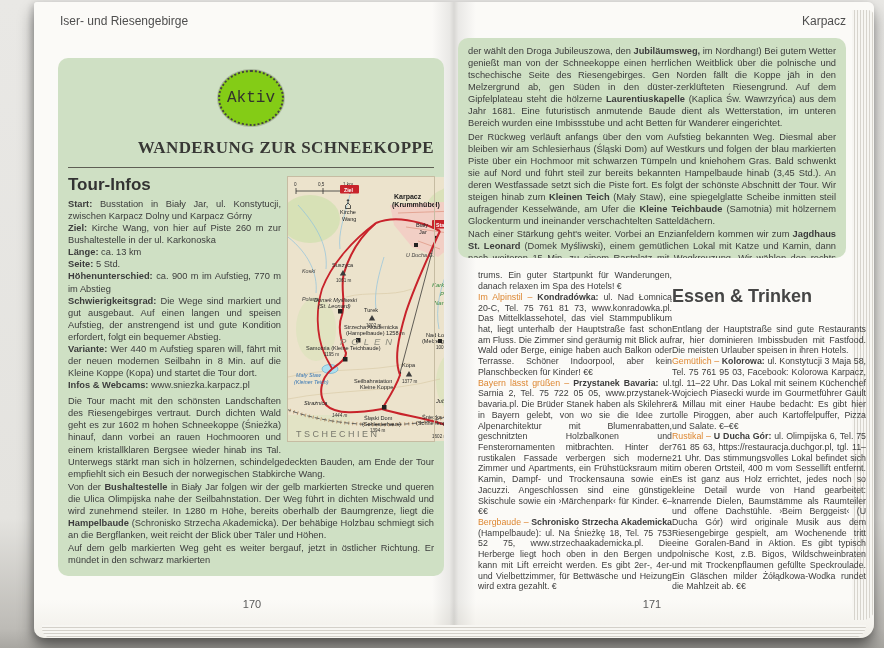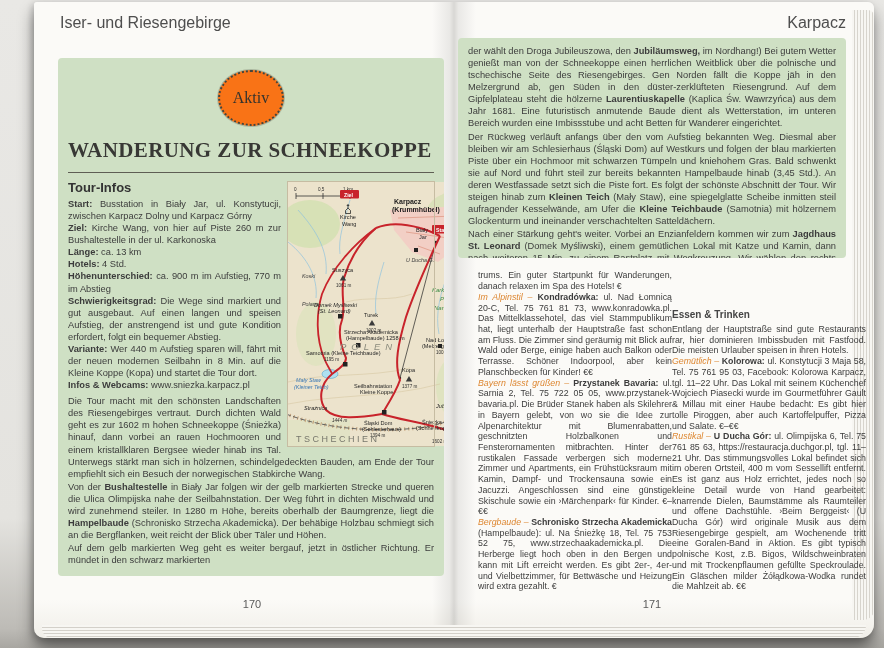--- a/index.html
+++ b/index.html
@@ -21,67 +21,67 @@
   }
   .edges-bottom{
     position:absolute;bottom:0;left:8px;width:calc(100% - 16px);height:13px;
     background:repeating-linear-gradient(180deg,#f7f6f2 0px,#f7f6f2 2px,#d3d0c9 2px,#d3d0c9 3px);
     border-radius:0 0 14px 10px;
   }
   .spine{
     position:absolute;top:0;left:398px;width:44px;height:100%;pointer-events:none;
     background:linear-gradient(90deg,rgba(0,0,0,0) 0%,rgba(0,0,0,.07) 40%,rgba(0,0,0,.14) 50%,rgba(0,0,0,.07) 60%,rgba(0,0,0,0) 100%);
   }
-  .running-head{position:absolute;top:12px;font-size:16px;color:#4e4e4e;}
+  .running-head{position:absolute;top:12px;font-size:12px;color:#4e4e4e;}
   .rh-left{left:26px;}
   .rh-right{left:424px;width:388px;text-align:right;}
   .pagenum{position:absolute;top:596px;font-size:11px;color:#5a5a5a;}
   .pn-left{left:24px;width:388px;text-align:center;}
   .pn-right{left:424px;width:388px;text-align:center;}
 
-  .greenbox{background:#cfe0c4;border-radius:4px;}
+  .greenbox{background:#cfe0c4;border-radius:10px;}
   .activity-left{
     position:absolute;left:24px;top:56px;width:386px;height:518px;
     padding:8px 10px;box-sizing:border-box;overflow:hidden;
   }
   .badge{
     width:62px;height:52px;margin:4px auto 0;border-radius:50%;
-    background:#f97316;border:2.5px dotted #45453c;
+    background:#84cc16;border:2.5px dotted #45453c;
     display:flex;align-items:center;justify-content:center;
-    font-family:Liberation Serif, serif;font-size:16px;color:#33332e;
+    font-family:Liberation Mono, monospace;font-size:16px;color:#33332e;
     box-shadow:0 0 0 1px rgba(70,70,60,.25);
   }
   .activity-title{
-    font-family:"Liberation Serif",serif;font-weight:bold;font-size:21px;
-    letter-spacing:.4px;text-align:left;color:#383835;margin-top:12px;
+    font-family:"Liberation Serif",serif;font-weight:bold;font-size:17px;
+    letter-spacing:.4px;text-align:right;color:#383835;margin-top:12px;
   }
   .title-rule{border:none;border-top:1px solid #5e5e54;margin:9px 0 7px;}
   .map-figure{
     float:right;width:146px;height:264px;margin:2px 0 6px 7px;
     background:#f9a8d4;outline:1px solid #c6bca2;position:relative;
   }
   .map-figure svg{display:block;}
-  .ti-h{font-size:13px;font-weight:bold;color:#333;margin:0 0 3px;}
+  .ti-h{font-size:17px;font-weight:bold;color:#333;margin:0 0 3px;}
   .ti-item{font-size:9.3px;line-height:1.3;text-align:justify;margin:0;}
   .para{font-size:9.3px;line-height:1.3;text-align:justify;margin:0 0 1px;}
   .para:first-of-type{margin-top:4px;}
 
   .activity-right{
     position:absolute;left:424px;top:36px;width:388px;height:220px;
     padding:7px 10px;box-sizing:border-box;overflow:hidden;
   }
   .cols{
     position:absolute;left:444px;top:266px;width:388px;height:324px;
     display:flex;gap:0;overflow:hidden;align-items:flex-end;
   }
   .col{flex:1;font-size:8.8px;line-height:1.22;text-align:justify;}
-  .col-heading{font-size:10px;font-weight:bold;color:#454545;margin:0 0 3px;}
+  .col-heading{font-size:18px;font-weight:bold;color:#454545;margin:0 0 16px;}
   .entry{margin:0;}
   .seg-b{font-weight:bold;}
-  .seg-o{color:#dd8630;font-style:italic;}
+  .seg-o{color:#dd8630;}
 
   
   .mt{font-size:5.6px;fill:#262626;}
   .mt-b{font-size:7px;font-weight:bold;fill:#1c1c1c;}
   .mt-i{font-size:5.4px;font-style:italic;fill:#3c3c3c;}
   .mt-w{font-size:5.4px;font-style:italic;fill:#3a78b5;}
   .mt-p{font-size:6px;font-style:italic;fill:#3e8c46;}
   .mt-reg{font-size:9.5px;font-style:italic;fill:#8b8b7d;letter-spacing:5px;}
   .mt-land{font-size:9px;fill:#77776c;letter-spacing:2.5px;}
   .mt-chip{font-size:5.2px;font-weight:bold;fill:#ffffff;}
@@ -206,21 +206,21 @@
         <text class="mt" x="148" y="226" font-size="4.4" font-style="italic">Jubiläums-</text>
         <text class="mt" x="156" y="231" font-size="4.4" font-style="italic">weg</text>
         <text class="mt-land" x="8" y="260">TSCHECHIEN</text>
       </svg>
     </div>
 
     <div class="ti-h">Tour-Infos</div>
     <div class="ti-item"><b>Start:</b><span> Busstation in Biały Jar, ul. Konstytucji, zwischen Karpacz Dolny und Karpacz Górny</span></div>
     <div class="ti-item"><b>Ziel:</b><span> Kirche Wang, von hier auf Piste 260 m zur Bushaltestelle in der ul. Karkonoska</span></div>
     <div class="ti-item"><b>Länge:</b><span> ca. 13 km</span></div>
-    <div class="ti-item"><b>Hotels:</b><span> 4 Std.</span></div>
+    <div class="ti-item"><b>Seite:</b><span> 5 Std.</span></div>
     <div class="ti-item"><b>Höhenunterschied:</b><span> ca. 900 m im Aufstieg, 770 m im Abstieg</span></div>
     <div class="ti-item"><b>Schwierigkeitsgrad:</b><span> Die Wege sind markiert und gut ausgebaut. Auf einen langen und speisen Aufstieg, der anstrengend ist und gute Kondition erfordert, folgt ein bequemer Abstieg.</span></div>
     <div class="ti-item"><b>Variante:</b><span> Wer 440 m Aufstieg sparen will, fährt mit der neuen modernen Seilbahn in 8 Min. auf die Kleine Koppe (Kopa) und startet die Tour dort.</span></div>
     <div class="ti-item"><b>Infos &amp; Webcams:</b><span> www.sniezka.karpacz.pl</span></div>
 
     <p class="para"><span>Die Tour macht mit den schönsten Landschaften des Riesengebirges vertraut. Durch dichten Wald geht es zur 1602 m hohen Schneekoppe (Śnieżka) hinauf, dann vorbei an rauen Hochmooren und einem kristallklaren Bergsee wieder hinab ins Tal. Unterwegs stärkt man sich in hölzernen, schindelgedeckten Bauden, am Ende der Tour empfiehlt sich ein Besuch der norwegischen Stabkirche Wang.</span></p>
     <p class="para"><span>Von der </span><span class="seg-b">Bushaltestelle</span><span> in Biały Jar folgen wir der gelb markierten Strecke und queren die Ulica Olimpijska nahe der Seilbahnstation. Der Weg führt in dichten Mischwald und wird zunehmend steiler. In 1280 m Höhe, bereits oberhalb der Baumgrenze, liegt die </span><span class="seg-b">Hampelbaude</span><span> (Schronisko Strzecha Akademicka). Der behäbige Holzbau schmiegt sich an die Bergflanken, weit reicht der Blick über Täler und Höhen.</span></p>
     <p class="para"><span>Auf dem gelb markierten Weg geht es weiter bergauf, jetzt in östlicher Richtung. Er mündet in den schwarz markierten </span></p>
 
   </div>

